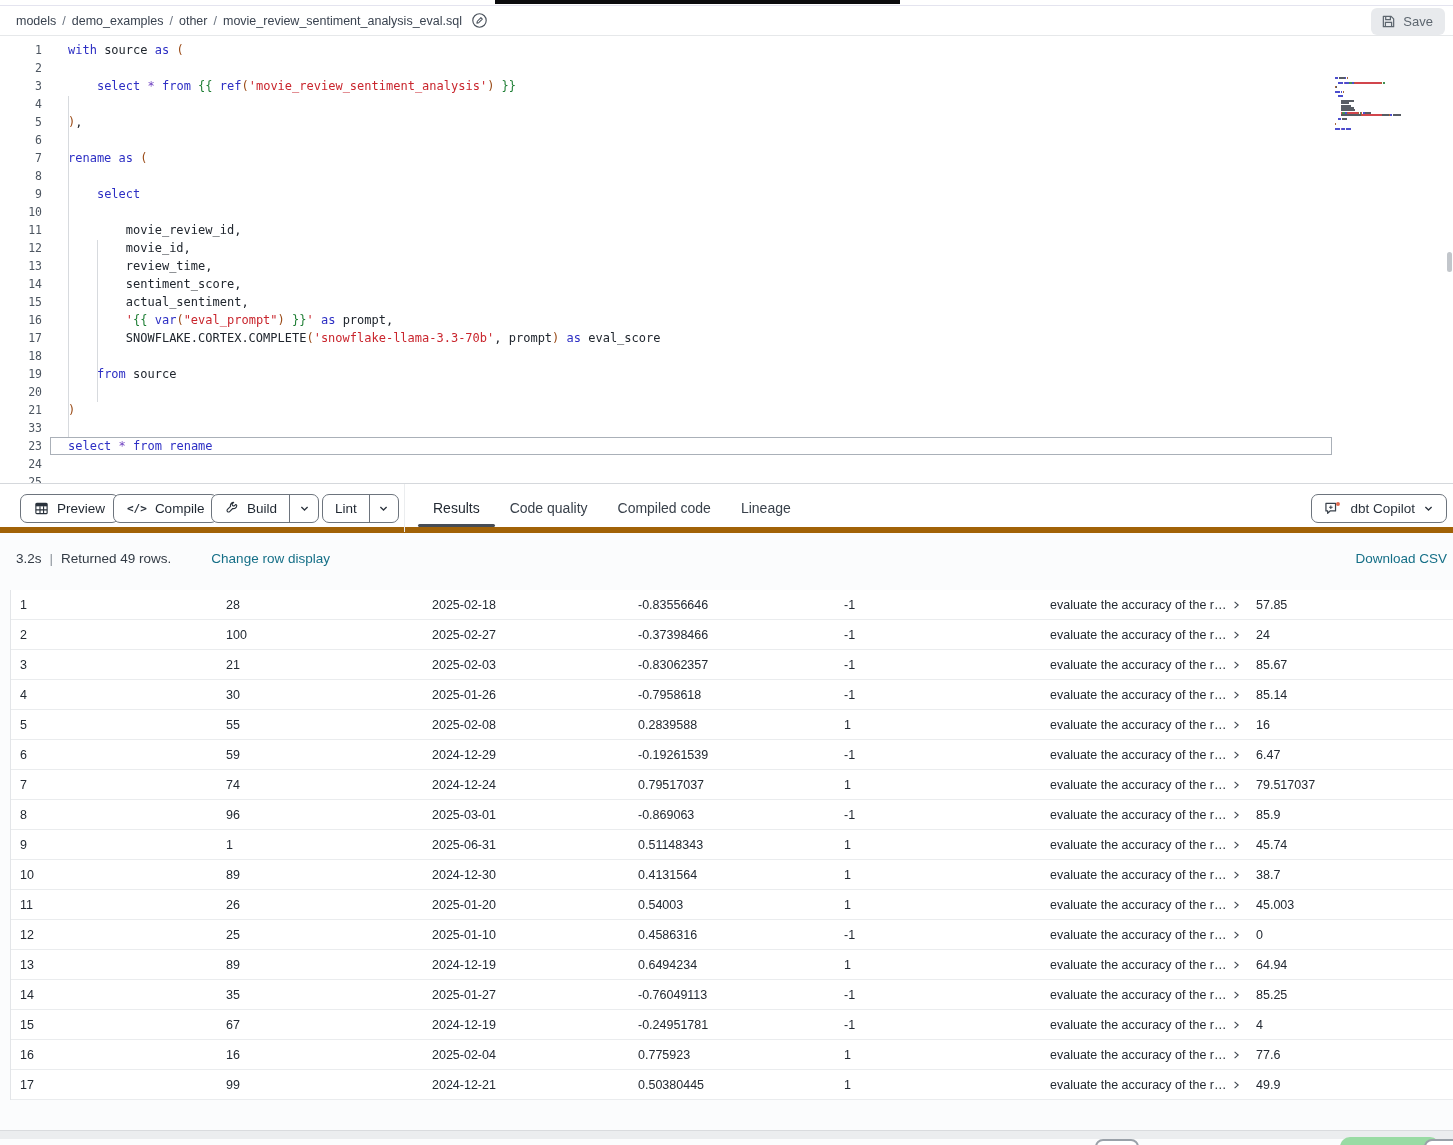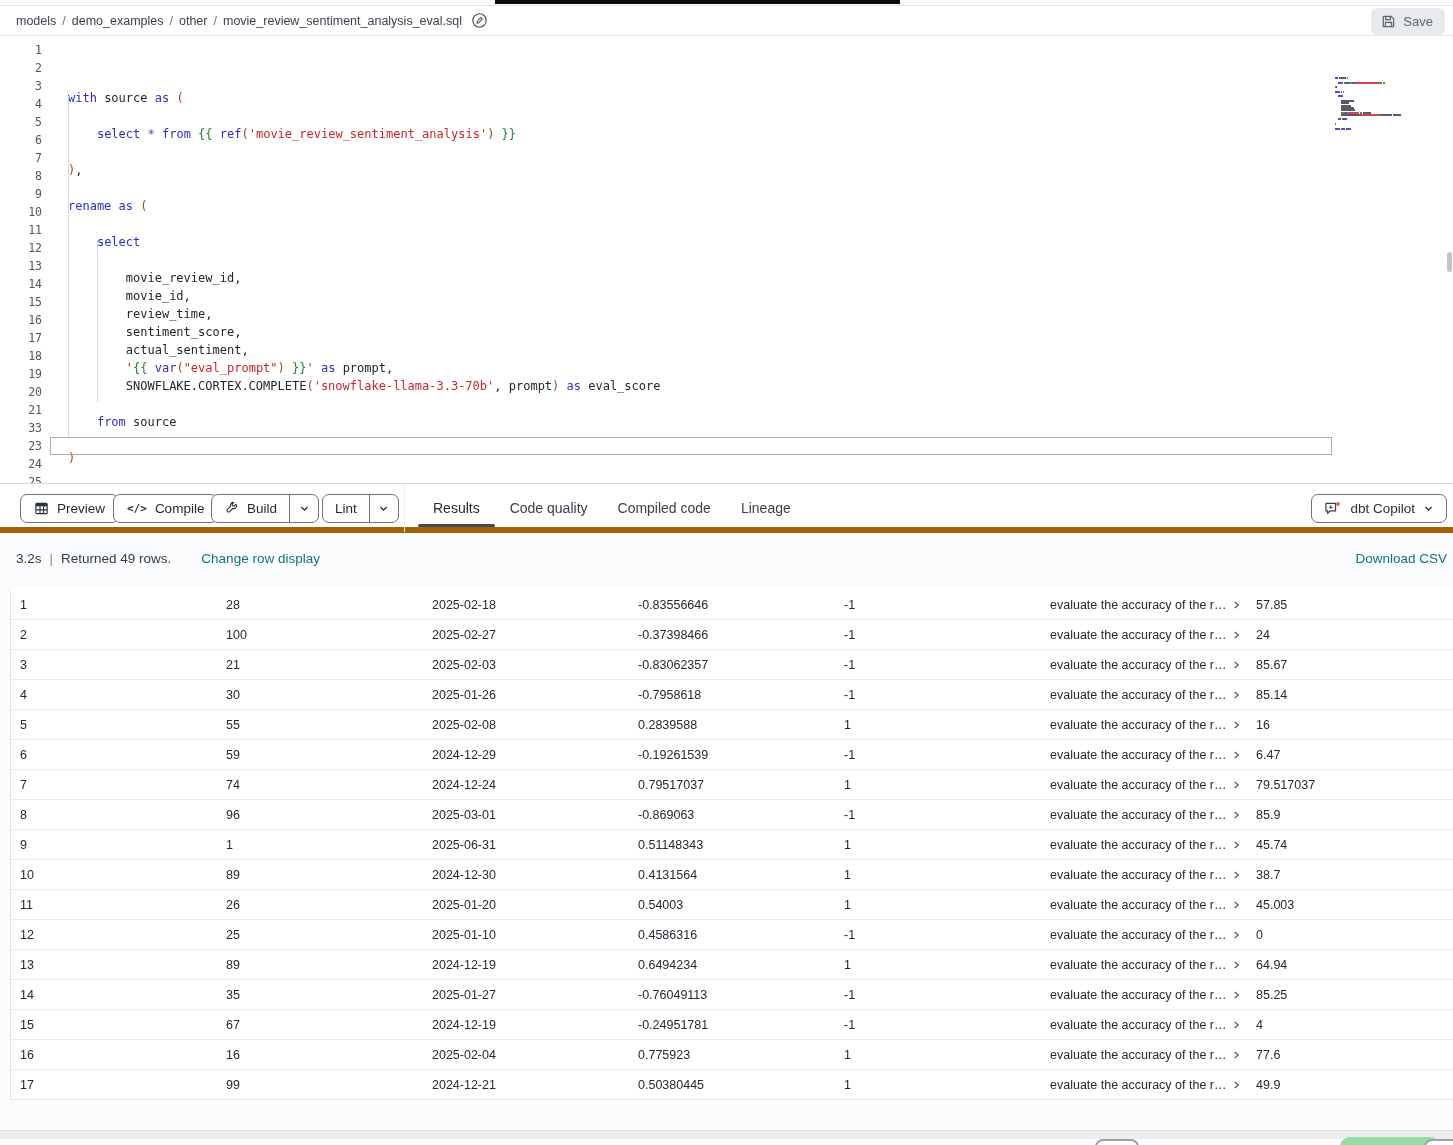--- a/index.html
+++ b/index.html
@@ -23,21 +23,21 @@
     position:absolute;right:8px;top:2px;height:27px;padding:0 12px 0 10px;
     background:#e8eaed;color:#5d666f;border:none;border-radius:6px;
     font-size:13px;font-family:inherit;display:flex;align-items:center;gap:7px;cursor:pointer;
   }
   
   .editor{position:absolute;left:0;top:37px;width:1453px;height:447px;background:#fff;
     border-bottom:1px solid #d5d8dc;box-sizing:border-box;overflow:hidden;}
   .gutter{position:absolute;left:0;top:4px;width:42px;}
   .ln{height:18px;line-height:18px;text-align:right;font-family:"DejaVu Sans Mono",monospace;
       font-size:11.5px;color:#4d5661;}
-  .codepane{position:absolute;left:68px;top:4px;white-space:pre;margin-top:48px;}
+  .codepane{position:absolute;left:68px;top:4px;white-space:pre;}
   .cl{height:18px;line-height:18px;font-family:"DejaVu Sans Mono",monospace;font-size:12px;}
   .tok-kw{color:#2d2fc4;} .tok-pl{color:#20262e;} .tok-st{color:#c9252d;}
   .tok-jj{color:#1e7e34;} .tok-br{color:#9a4a16;} .tok-op{color:#6f42c1;}
   .guide{position:absolute;width:1px;background:#d7dade;}
   .g1{left:68px;top:59px;height:342px;}
   .g2{left:97px;top:203px;height:162px;}
   .active-line{position:absolute;left:50px;top:400px;width:1282px;height:18px;
     border:1px solid #aab0b8;box-sizing:border-box;background:transparent;pointer-events:none;}
   .minimap{position:absolute;left:1335px;top:40px;width:100px;height:60px;cursor:pointer;}
   .mm-row{position:absolute;left:0;height:2px;width:100px;}
@@ -64,21 +64,21 @@
   .tab.active{color:#232a33;}
   .tab.active::after{content:"";position:absolute;left:0;right:0;bottom:5px;height:3px;background:#464c55;border-radius:2px;}
   .copilot-btn{position:absolute;right:6px;top:10px;height:29px;border:1px solid #6d747d;border-radius:7px;
     background:#fff;display:flex;align-items:center;gap:8px;padding:0 12px;font-size:13.5px;color:#2a323c;
     font-family:inherit;box-sizing:border-box;cursor:pointer;}
   
   .results{position:absolute;left:0;top:533px;width:1453px;height:612px;background:#fbfcfd;}
   .summary{position:absolute;left:16px;top:18px;font-size:13.5px;color:#333b45;display:flex;align-items:center;}
   .summary .divider{margin:0 8px;color:#8a929b;}
   .link{color:#156f87;cursor:pointer;}
-  .change-link{margin-left:30px;}
+  .change-link{margin-left:40px;}
   .download-link{position:absolute;right:6px;top:18px;font-size:13.5px;}
   .rtable{position:absolute;left:10px;top:57px;width:1444px;background:#fff;border-left:1px solid #e3e5e8;box-sizing:border-box;}
   .trow{display:grid;grid-template-columns:repeat(7,206px);align-items:center;height:30px;
     border-bottom:1px solid #eaecee;box-sizing:border-box;}
   .thead{height:31px;background:#f5f6f7;border-top:1px solid #e4e6e9;border-bottom:1px solid #e4e6e9;}
   .hcell{font-size:11px;font-weight:bold;letter-spacing:.2px;color:#68707b;padding-left:9px;
     white-space:nowrap;overflow:hidden;}
   .hcell.first{padding-left:30px;}
   .tcell{font-size:12.5px;color:#232a33;padding-left:9px;white-space:nowrap;overflow:hidden;display:flex;align-items:center;}
   .prompt-text{overflow:hidden;text-overflow:ellipsis;max-width:178px;display:inline-block;white-space:nowrap;}

